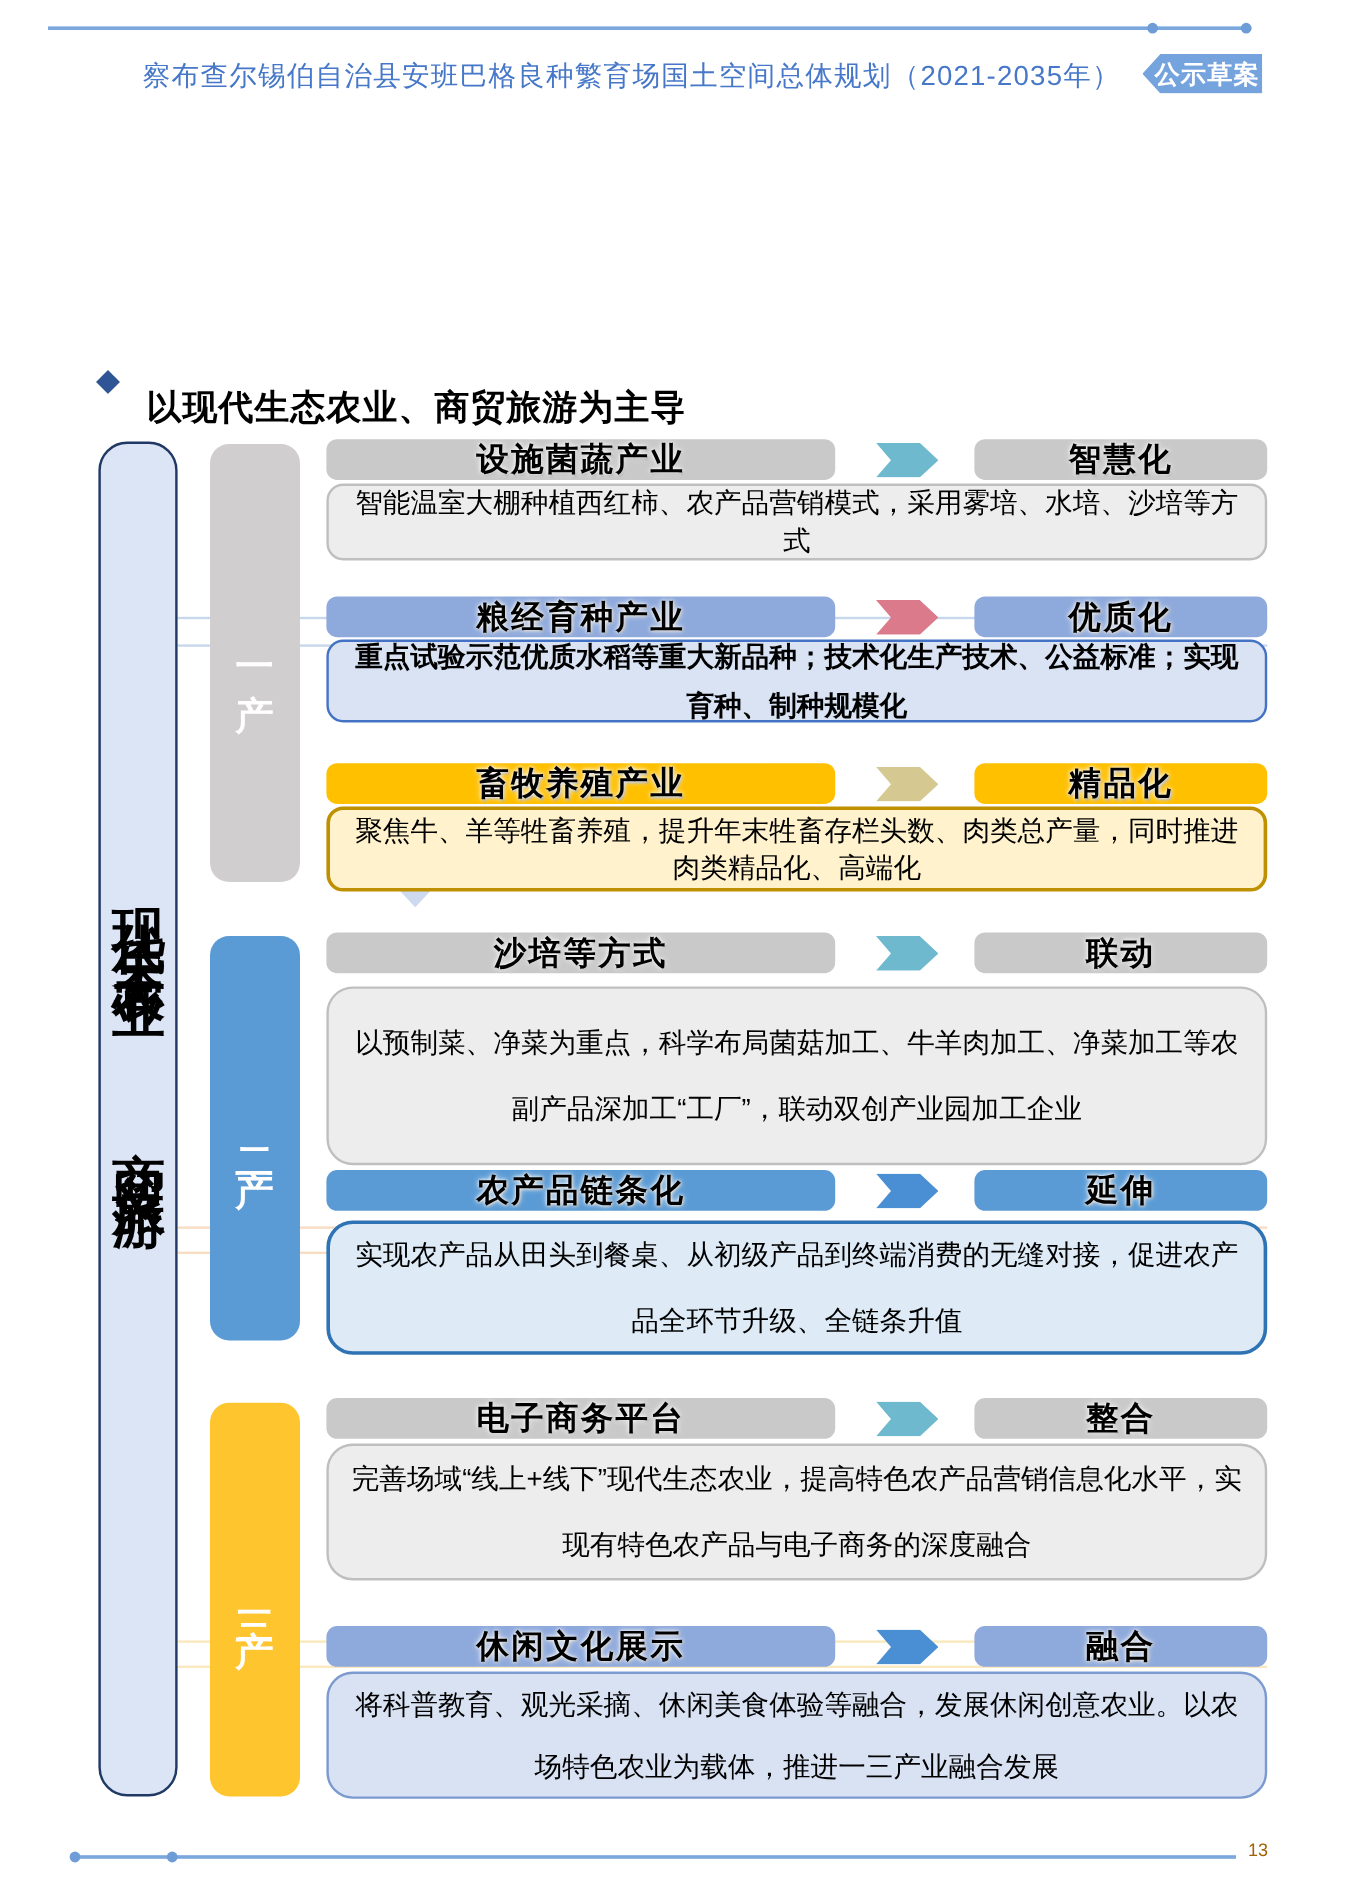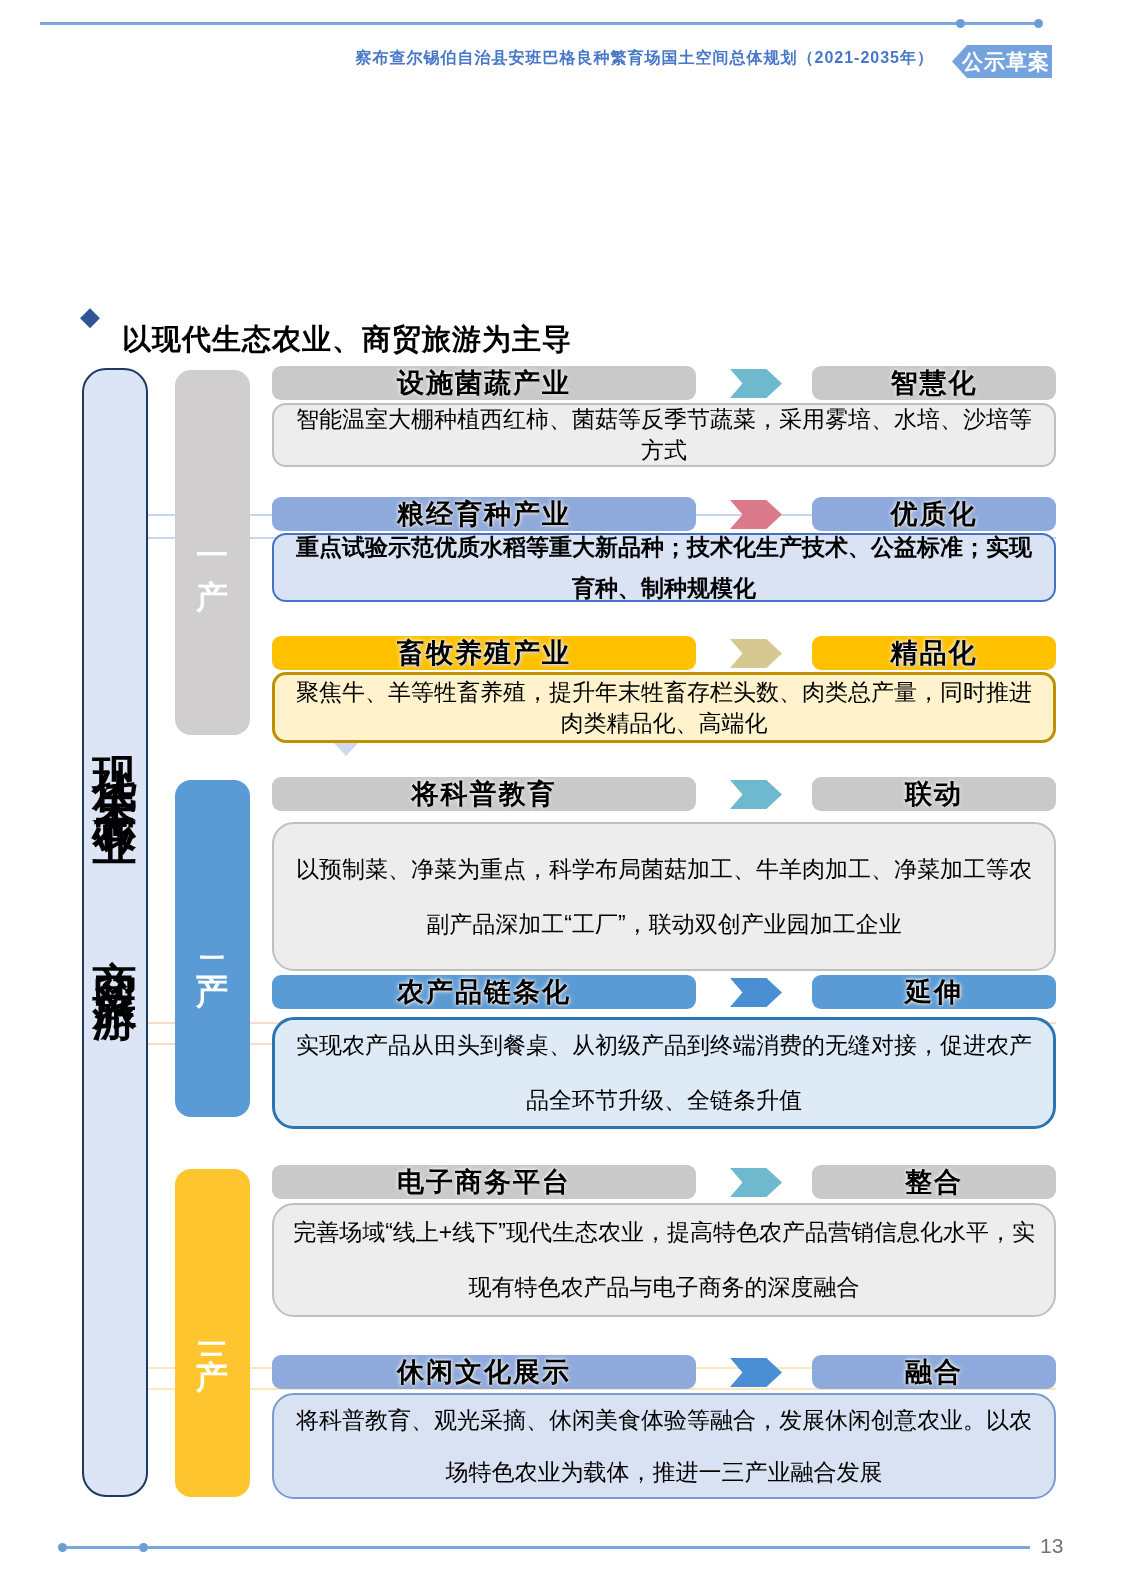--- a/index.html
+++ b/index.html
@@ -8,21 +8,21 @@
 
   
   .top-rule{position:absolute;left:40px;top:22px;width:1000px;height:3px;background:#7AA7DC;}
   .dot{position:absolute;width:9px;height:9px;border-radius:50%;background:#6D9CD6;}
   .dot.t1{left:956px;top:19px;}
   .dot.t2{left:1034px;top:19px;}
   .dot.b1{left:58px;top:1543px;}
   .dot.b2{left:139px;top:1543px;}
 
   .doc-title{position:absolute;top:48px;right:188px;white-space:nowrap;
-             font-size:16px;font-weight:bold;color:#4677C8;letter-spacing:1px;}
+             font-size:23px;font-weight:normal;color:#4677C8;letter-spacing:1px;}
   .badge{position:absolute;left:952px;top:45px;width:100px;height:33px;background:#74A3DE;
          clip-path:polygon(15% 0,100% 0,100% 100%,15% 100%,0 50%);
          display:flex;align-items:center;justify-content:center;padding-left:8px;box-sizing:border-box;
          color:#ffffff;font-size:21px;font-weight:bold;letter-spacing:1px;}
 
   .h1{position:absolute;left:78px;top:156px;font-family:"DejaVu Serif","Liberation Serif",serif;
       font-size:47px;font-weight:bold;color:#2E74B5;letter-spacing:2px;}
   .subtitle-row{position:absolute;left:80px;top:272px;display:flex;align-items:center;gap:22px;}
   .diamond{color:#2F5597;font-size:26px;line-height:1;}
   .subtitle{font-size:29px;font-weight:bold;color:#000000;letter-spacing:1px;margin-top:48px;}
@@ -74,21 +74,21 @@
   .row.r1{top:366px;} .row.r1 .descbox{top:37px;height:64px;line-height:31px;}
   .row.r2{top:497px;} .row.r2 .descbox{top:36px;height:69px;line-height:41px;font-weight:bold;}
   .row.r3{top:636px;} .row.r3 .descbox{top:36px;height:71px;line-height:31px;}
   .row.r4{top:777px;} .row.r4 .descbox{top:45px;height:149px;line-height:55px;border-radius:22px;}
   .row.r5{top:975px;} .row.r5 .descbox{top:42px;height:112px;line-height:55px;border-radius:22px;}
   .row.r6{top:1165px;} .row.r6 .descbox{top:38px;height:114px;line-height:55px;border-radius:22px;}
   .row.r7{top:1355px;} .row.r7 .descbox{top:38px;height:106px;line-height:52px;border-radius:22px;}
 
   
   .bottom-rule{position:absolute;left:60px;top:1546px;width:970px;height:3px;background:#7AA7DC;}
-  .page-num{position:absolute;left:1040px;top:1534px;font-size:21px;color:#737373;}
+  .page-num{position:absolute;left:1040px;top:1534px;font-size:15px;color:#a16207;}
 </style>
 </head>
 <body>
 
 <div class="page">
 
   <div class="top-rule"></div>
   <div class="dot t1"></div>
   <div class="dot t2"></div>
 
@@ -125,21 +125,21 @@
   <div class="tri"></div>
 
   <div class="row r1" style="--hdr: #C9C9C9; --arr: #6FB9CF; --boxbg: #EDEDED; --boxbd: #BFBFBF; --boxbw: 2px;">
     <div class="hdr main">
         <span>设施菌蔬产业</span>
       </div>
     <div class="arrow"></div>
     <div class="hdr tag">
         <span>智慧化</span>
       </div>
-    <div class="descbox">智能温室大棚种植西红柿、菌菇等反季节蔬菜，采用雾培、水培、沙培等方式</div>
+    <div class="descbox">智能温室大棚种植西红柿、农产品营销模式，采用雾培、水培、沙培等方式</div>
   </div>
 
   <div class="row r2" style="--hdr: #8EA9DB; --arr: #DA7A8B; --boxbg: #DAE3F3; --boxbd: #4472C4; --boxbw: 2px;">
     <div class="hdr main">
         <span>粮经育种产业</span>
       </div>
     <div class="arrow"></div>
     <div class="hdr tag">
         <span>优质化</span>
       </div>
@@ -152,21 +152,21 @@
       </div>
     <div class="arrow"></div>
     <div class="hdr tag">
         <span>精品化</span>
       </div>
     <div class="descbox">聚焦牛、羊等牲畜养殖，提升年末牲畜存栏头数、肉类总产量，同时推进肉类精品化、高端化</div>
   </div>
 
   <div class="row r4" style="--hdr: #C9C9C9; --arr: #6FB9CF; --boxbg: #EDEDED; --boxbd: #BFBFBF; --boxbw: 2px;">
     <div class="hdr main">
-        <span>将科普教育</span>
+        <span>沙培等方式</span>
       </div>
     <div class="arrow"></div>
     <div class="hdr tag">
         <span>联动</span>
       </div>
     <div class="descbox">以预制菜、净菜为重点，科学布局菌菇加工、牛羊肉加工、净菜加工等农副产品深加工“工厂”，联动双创产业园加工企业</div>
   </div>
 
   <div class="row r5" style="--hdr: #5B9BD5; --arr: #4A8FD3; --boxbg: #DEEBF7; --boxbd: #2E74B5; --boxbw: 3px;">
     <div class="hdr main">

